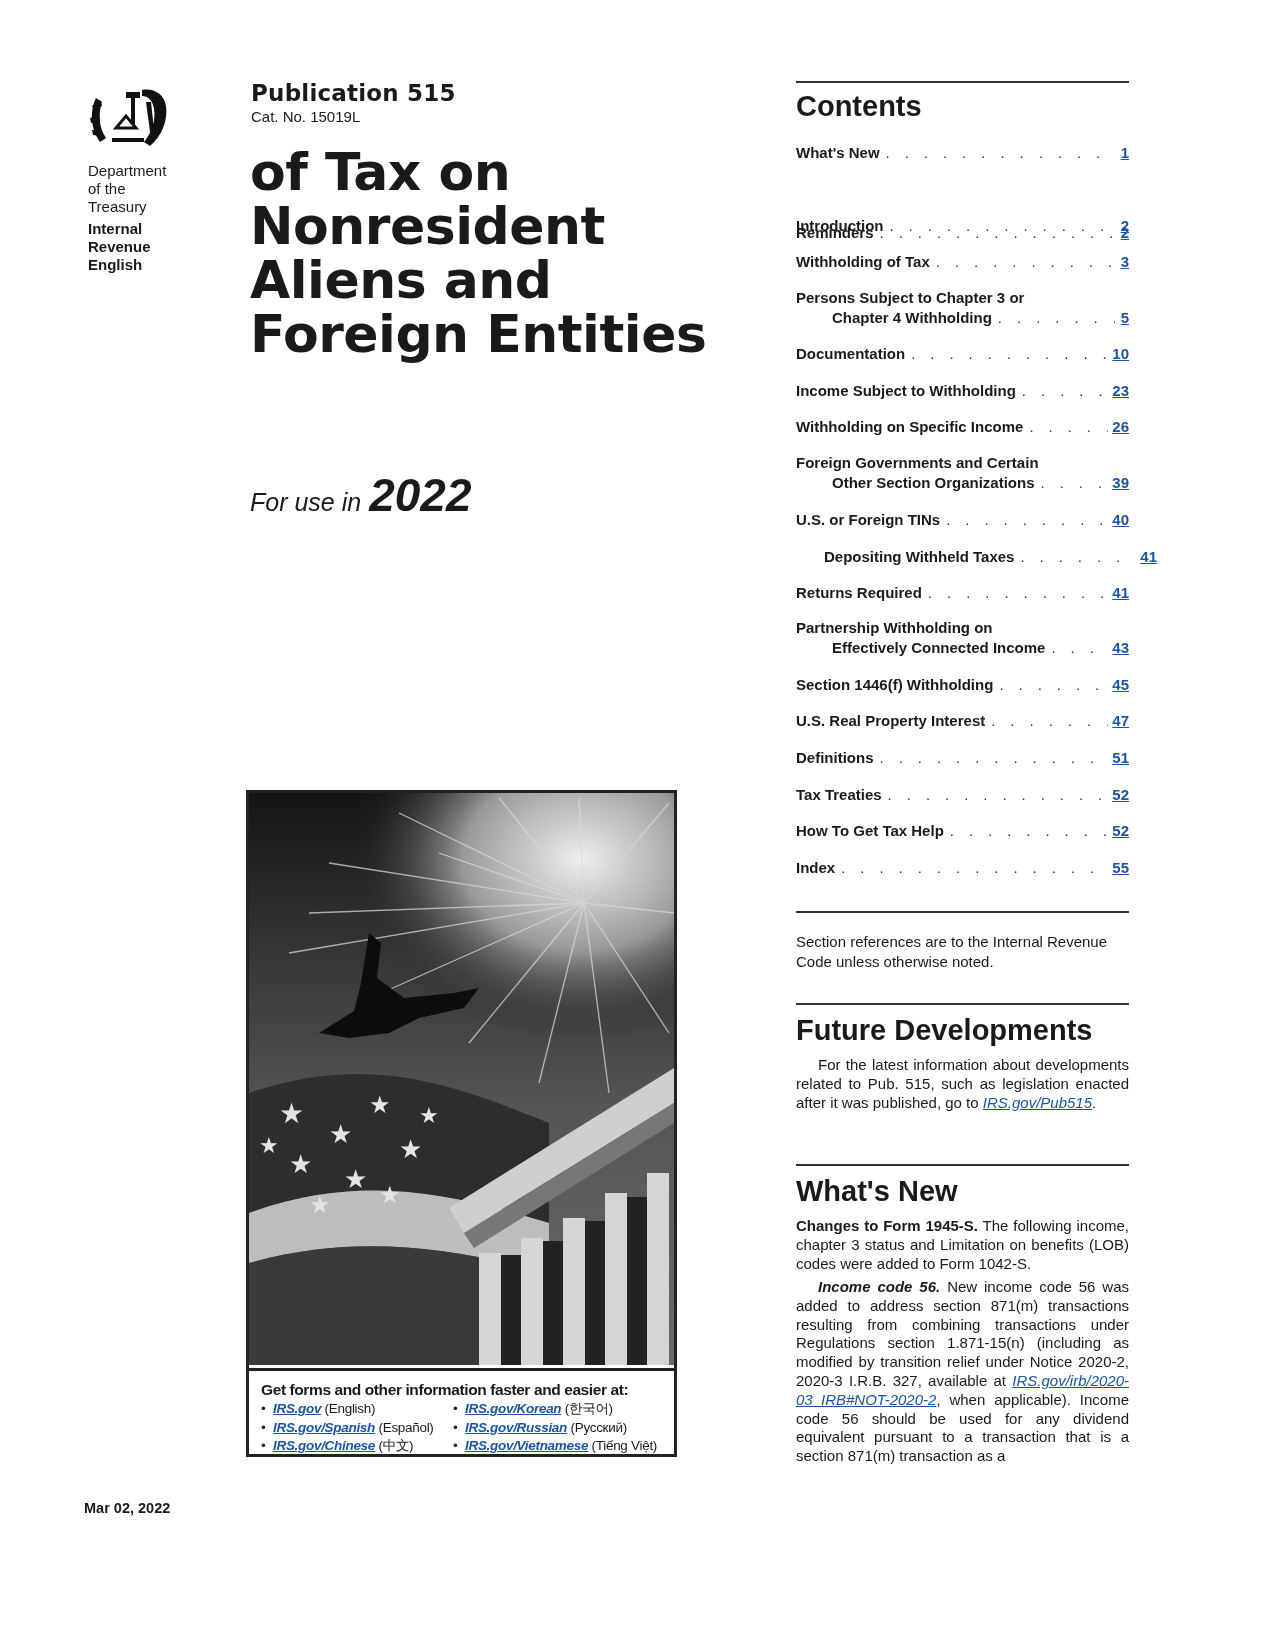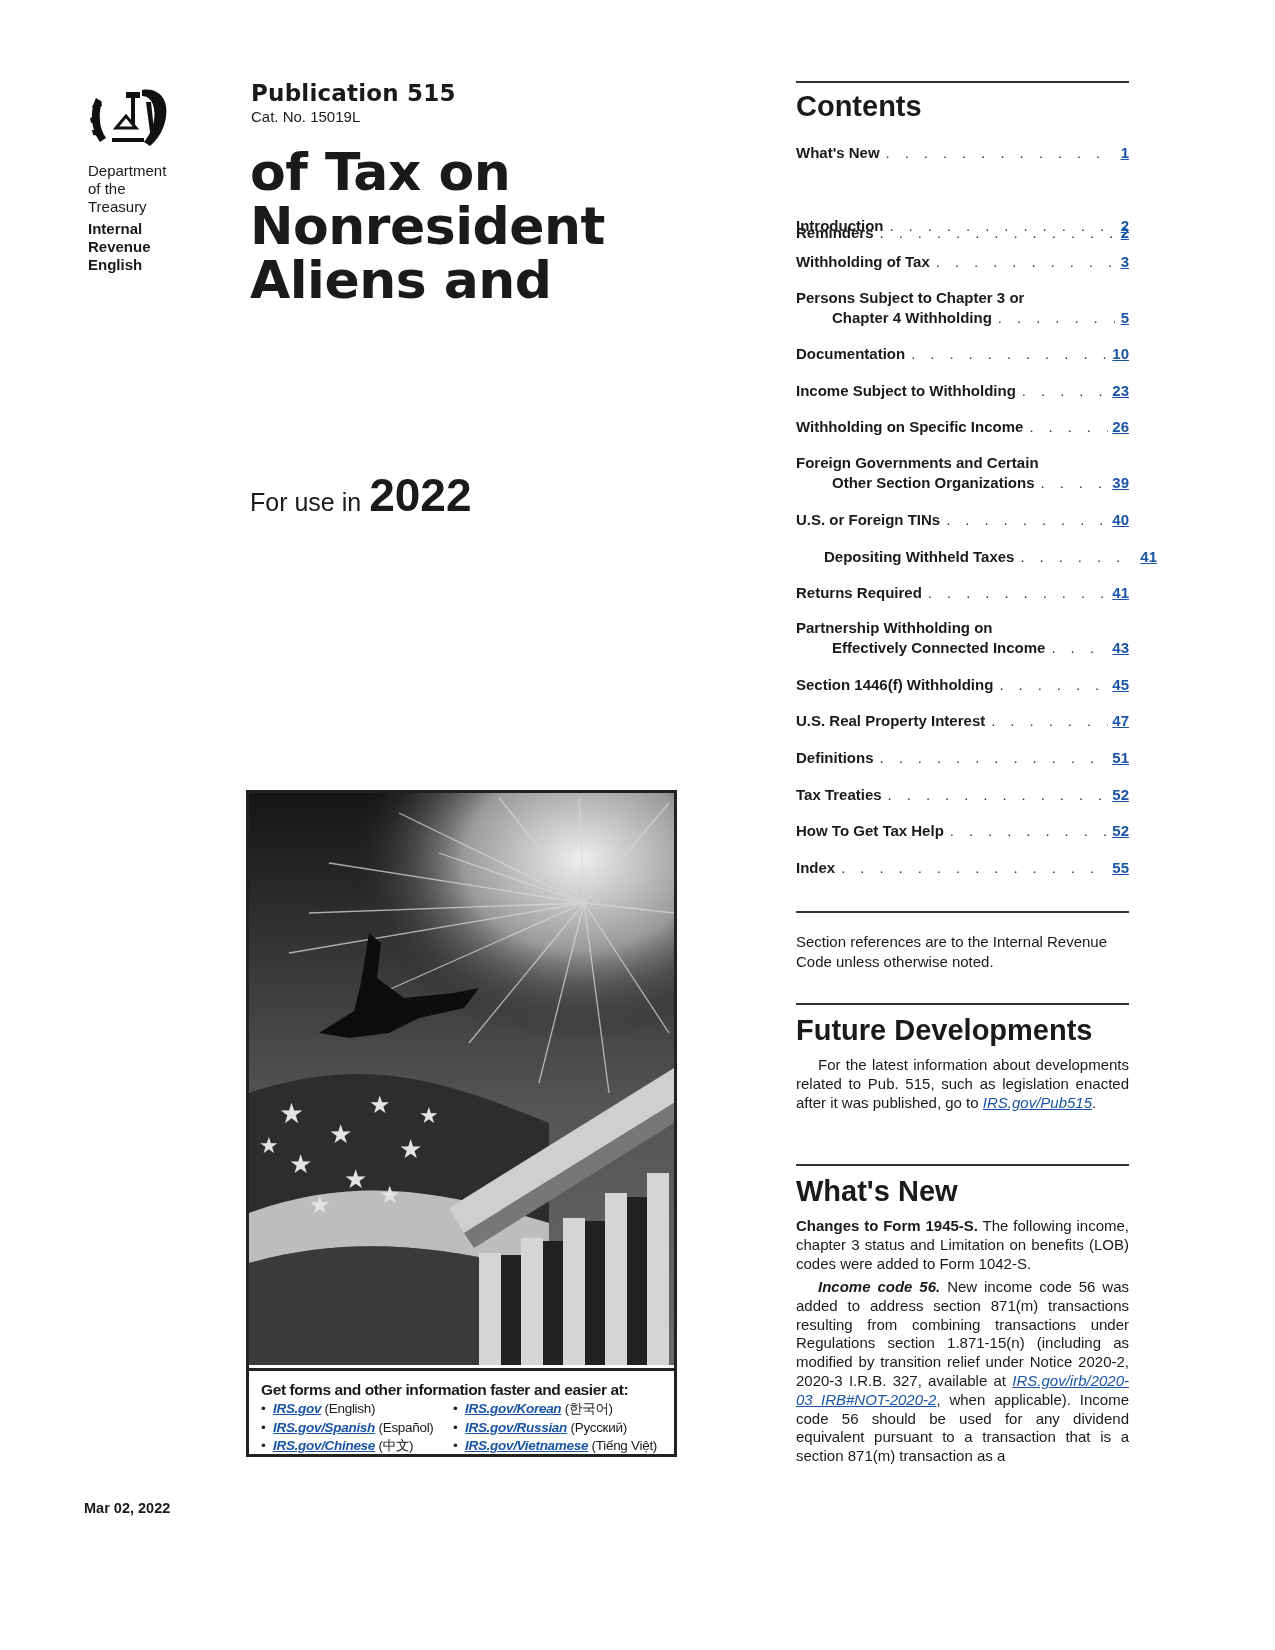--- a/index.html
+++ b/index.html
@@ -11,21 +11,21 @@
   .logo { left: 86px; top: 84px; width: 84px; height: 72px; }
   .agency { left: 88px; top: 162px; font-size: 15px; line-height: 18px; }
   .agency .dept { font-weight: normal; }
   .agency .irs { font-weight: bold; margin-top: 4px; }
 
   
   .pub { left: 251px; top: 80px; font-size: 23px; font-weight: 900; font-family: "DejaVu Sans", sans-serif; letter-spacing: 0.2px; }
   .cat { left: 251px; top: 108px; font-size: 15px; }
   .title { left: 250px; top: 145px; font-family: "DejaVu Sans", sans-serif; font-weight: 900; font-size: 52px; line-height: 54px; letter-spacing: -0.5px; width: 480px; }
   .title div { white-space: nowrap; }
-  .foruse { left: 250px; top: 468px; white-space: nowrap; }
+  .foruse { left: 250px; top: 468px; white-space: nowrap; font-style: italic; }
   .foruse .lbl { font-size: 25px; vertical-align: baseline; }
   .foruse .yr { font-size: 46px; font-weight: bold; margin-left: 8px; vertical-align: baseline; }
 
   
   .cover { left: 246px; top: 790px; width: 431px; height: 667px; border: 3px solid #222; box-sizing: border-box; background: #fff; }
   .cover .art { position: absolute; left: 0; top: 0; width: 425px; height: 572px; overflow: hidden; background: #1c1c1c; }
   .cover .art svg { display: block; }
   .cover .info { position: absolute; left: 0; top: 575px; width: 425px; height: 86px; border-top: 3px solid #222; padding: 10px 0 0 12px; box-sizing: border-box; }
   .info .head { font-size: 15.5px; font-weight: bold; letter-spacing: -0.4px; white-space: nowrap; }
   .info .cols { display: flex; margin-top: 1px; }
@@ -85,20 +85,21 @@
     <div>English</div>
   </div>
 </div>
 
 <div class="abs pub">Publication 515</div>
 <div class="abs cat">Cat. No. 15019L</div>
 <div class="abs title">
   <div>of Tax on</div>
   <div>Nonresident</div>
   <div>Aliens and</div>
+  <div>Foreign Entities</div>
 </div>
 <div class="abs foruse">
   <span class="lbl">For use in</span><span class="yr">2022</span>
 </div>
 
 <div class="abs cover">
   <div class="art">
     <svg width="425" height="572" viewBox="0 0 425 572">
       <defs>
         <radialGradient id="fw" cx="0.78" cy="0.2" r="0.55">

